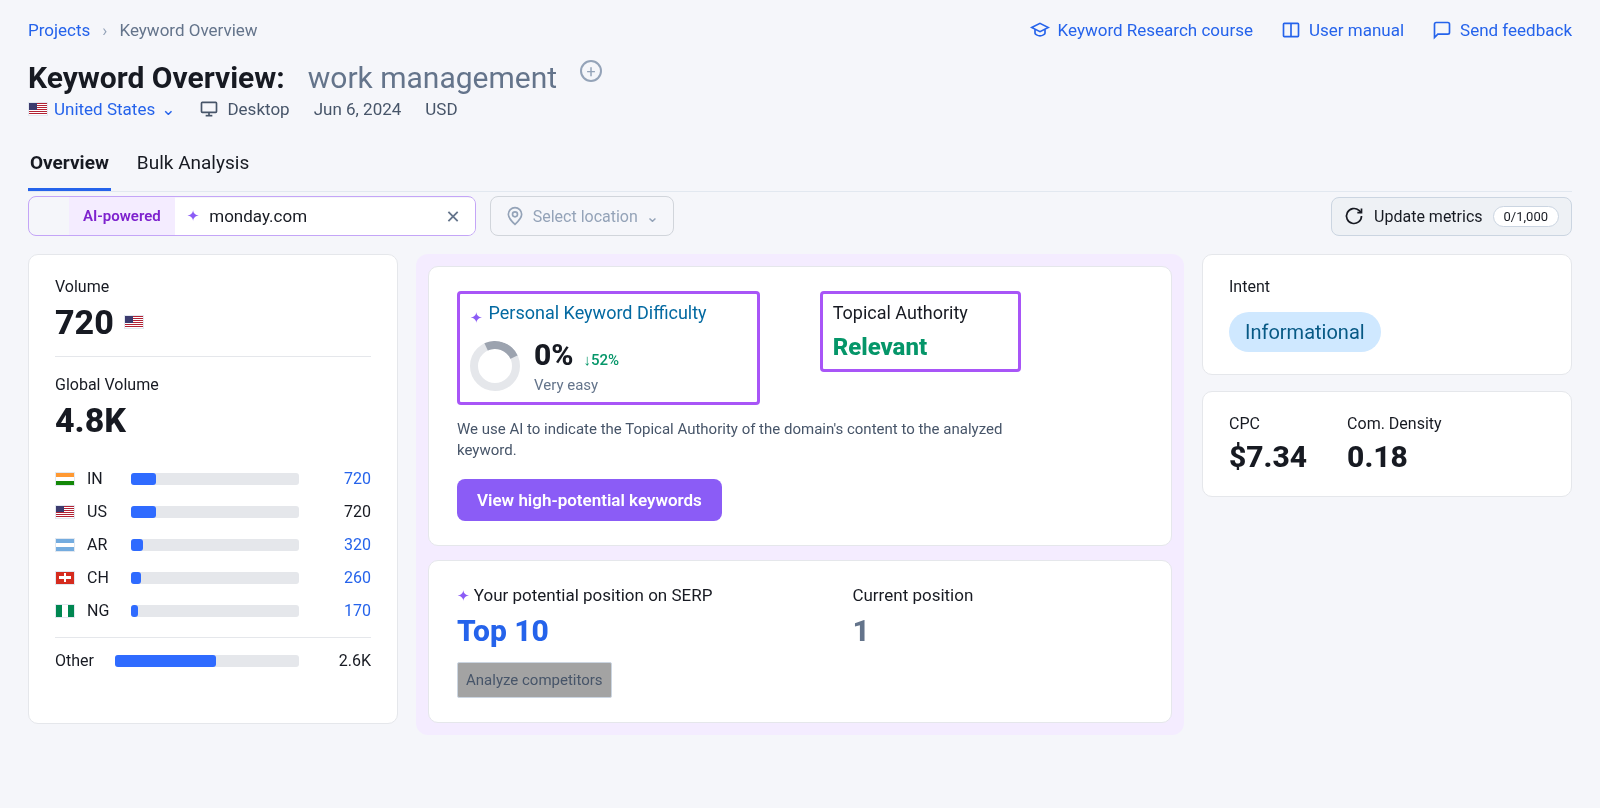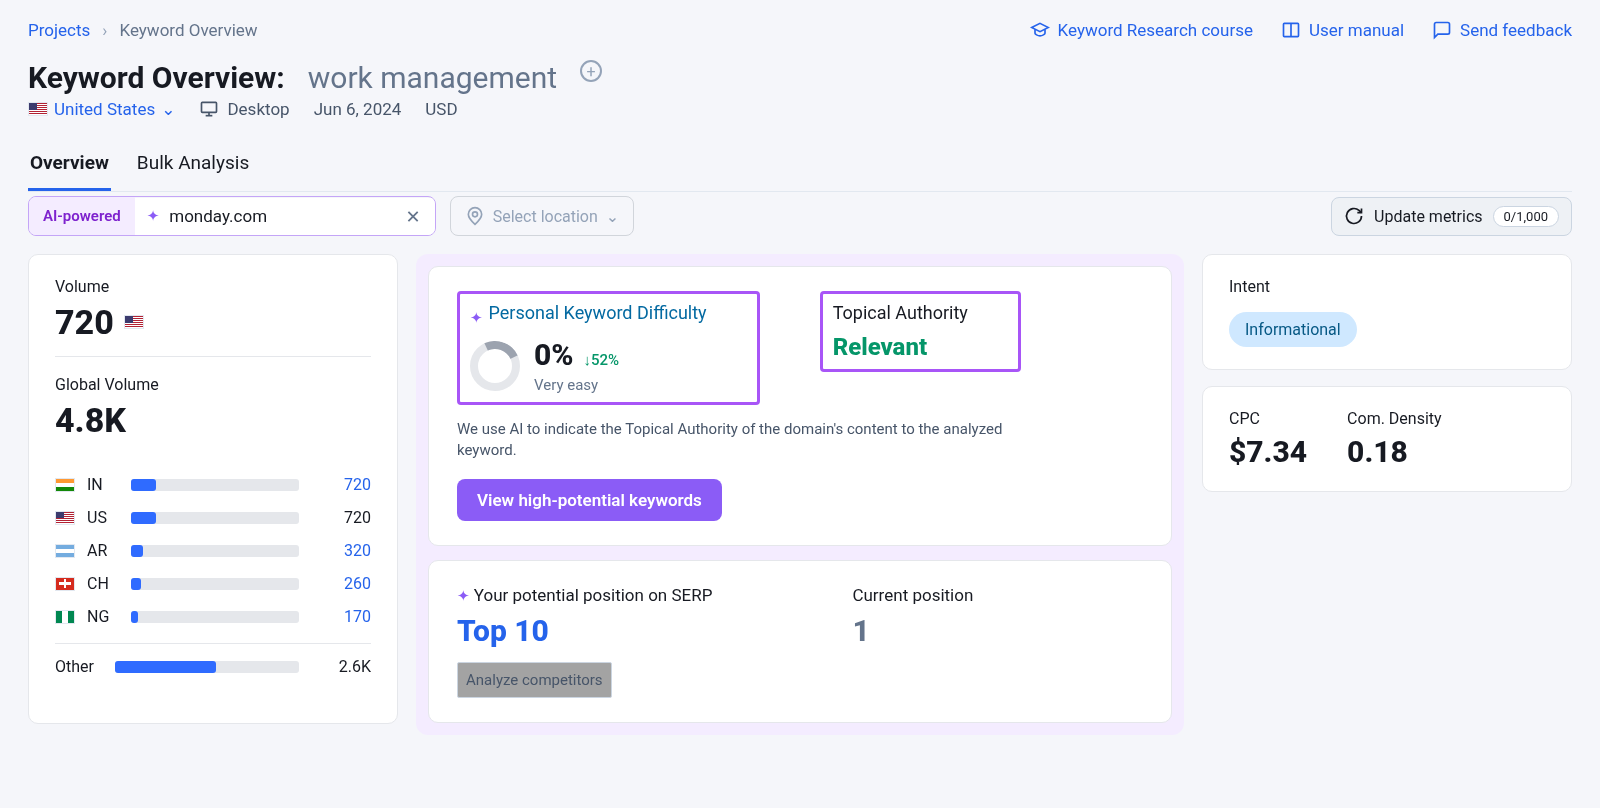--- a/index.html
+++ b/index.html
@@ -15,21 +15,21 @@
   .title-row .kw { font-size: 30px; color: #64748b; font-weight: 400; }
   .plus-circ { width:22px; height:22px; border:2px solid #94a3b8; border-radius:50%; display:inline-flex; align-items:center; justify-content:center; color:#94a3b8; font-size:16px; cursor:pointer; }
   .filter-row { display:flex; align-items:center; gap: 24px; font-size:17px; color:#475569; margin-bottom: 24px;}
   .filter-row .loc { display:inline-flex; align-items:center; gap:6px; color:#2563eb; cursor:pointer;}
   .filter-row .loc .chev-down { color:#2563eb; }
   .tabs { display:flex; gap: 24px; border-bottom:1px solid #e2e8f0; margin-bottom: 4px;}
   .tab { font-size:19px; color:#171a22; padding: 8px 2px 14px 2px; cursor:pointer; }
   .tab.active { font-weight:700; border-bottom:3px solid #2563eb; }
   .toolbar { display:flex; align-items:center; justify-content:space-between; margin-bottom: 18px;}
   .toolbar-left { display:flex; align-items:center; gap: 14px;}
-  .ai-pill { display:flex; align-items:center; border:1px solid #c4a5f7; border-radius: 8px; overflow:hidden; }
+  .ai-pill { display:flex; align-items:center; border:1px solid #c4a5f7; border-radius: 8px; overflow:hidden;padding-left:40px; }
   .ai-pill .lbl { background:#f4ecff; color:#7e22ce; font-size:15px; font-weight:600; padding: 10px 14px; }
   .ai-pill .dom { background:#fff; display:flex; align-items:center; gap:10px; font-size:17px; padding: 8px 14px 8px 12px; min-width:300px;}
   .ai-pill .close { color:#64748b; margin-left:auto; cursor:pointer; font-size:18px;}
   .sel-loc { border:1px solid #d1d5db; border-radius:8px; padding:9px 14px; color:#94a3b8; display:inline-flex; align-items:center; gap:8px; font-size:16px; cursor:pointer;}
   .update-btn { border:1px solid #cbd5e1; background:#eef1f5; border-radius:8px; padding:8px 12px; display:inline-flex; align-items:center; gap:10px; font-size:16px; cursor:pointer;}
   .update-btn .badge { background:#fff; border:1px solid #cbd5e1; border-radius:999px; padding:2px 10px; font-size:13px;}
   .grid { display:grid; grid-template-columns: 370px 1fr 370px; gap: 18px; align-items:flex-start;}
   .card { background:#fff; border:1px solid #e5e7eb; border-radius:10px; padding:22px 26px; }
   .col-left .card { min-height:470px; }
   .sec-label { font-size:16px; color:#171a22; margin-bottom:6px;}
@@ -64,21 +64,21 @@
   .pkd-sub { color:#64748b; font-size:15px; margin-top:4px;}
   .ta-val { font-size:24px; font-weight:800; color:#059669; margin-top:4px;}
   .ai-desc { color:#475569; font-size:15px; margin:14px 0 18px 0; max-width:600px; line-height:1.4;}
   .btn-purple { background:#8b5cf6; color:#fff; border:none; border-radius:8px; padding:11px 20px; font-size:17px; font-weight:600; cursor:pointer;}
   .serp-row { display:flex; gap:140px;}
   .serp-block .lbl { font-size:17px; margin-bottom:8px;}
   .top10 { color:#2563eb; font-size:30px; font-weight:800;}
   .cur-pos { font-size:30px; font-weight:800; color:#64748b;}
   .btn-outline { border:1px solid #cbd5e1; background:#a3a3a3; border-radius:2px; padding:8px 8px; font-size:15px; color:#475569; cursor:pointer; margin-top:14px;}
   .right-col { display:flex; flex-direction:column; gap:16px;}
-  .intent-badge { display:inline-block; background:#cfe8ff; color:#075985; border-radius:999px; padding:8px 16px; font-size:16px; margin-top:10px;}
+  .intent-badge { display:inline-block; background:#cfe8ff; color:#075985; border-radius:999px; padding:8px 16px; font-size:20px; margin-top:10px;}
   .metrics-row { display:flex; gap:40px;}
   .big-num { font-size:30px; font-weight:800; margin-top:4px;}
   .trend-chart { display:flex; align-items:flex-end; gap:10px; height:90px; margin-top:14px;}
   .trend-chart .bar { width:18px; background:#a8c9ef; border-radius:2px;}
   .spark { display:inline-flex; align-items:center; gap:6px; color:#8b5cf6; font-size:14px;}
   .spark-icon { color:#8b5cf6; font-size:15px;}
   svg.ico { width:20px; height:20px; fill:none; stroke:currentColor; stroke-width:2; }
 </style>
 </head>
 <body>
@@ -175,21 +175,21 @@
 
   <div class="col-left">
     <div class="card">
       <div class="sec-label">Volume</div>
       <div class="big-val">
         <span>720</span>
         <span class="flag us"></span>
       </div>
       <div class="divider"></div>
       <div class="sec-label">Global Volume</div>
-      <div class="big-val" style="margin-bottom:28px;">
+      <div class="big-val" style="margin-bottom:22px;">
         <span>4.8K</span>
       </div>
       <div id="gv-rows">
           <div class="gv-row">
     <span class="flag in"></span>
     <span class="cc">IN</span>
     <span class="bar">
               <span class="fill" style="width:15%"></span>
             </span>
     <span class="val link">720</span>

